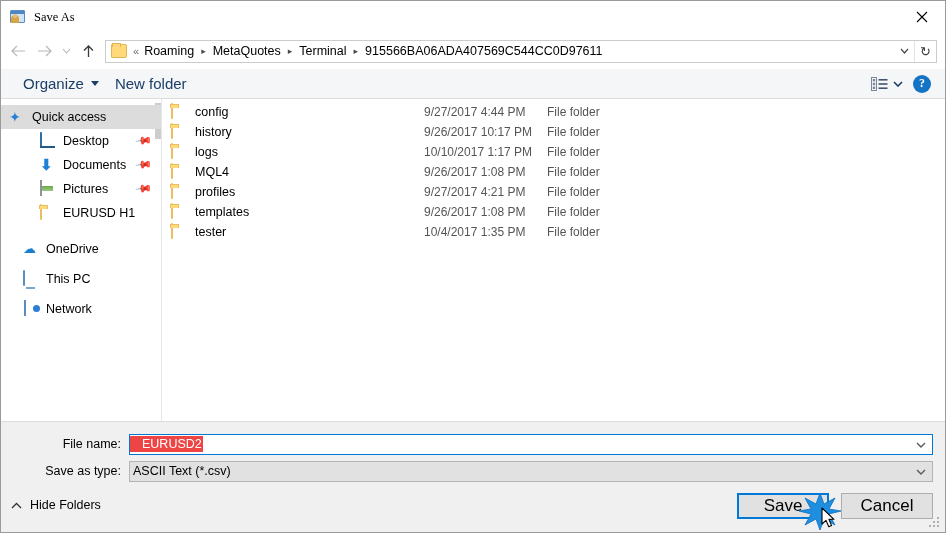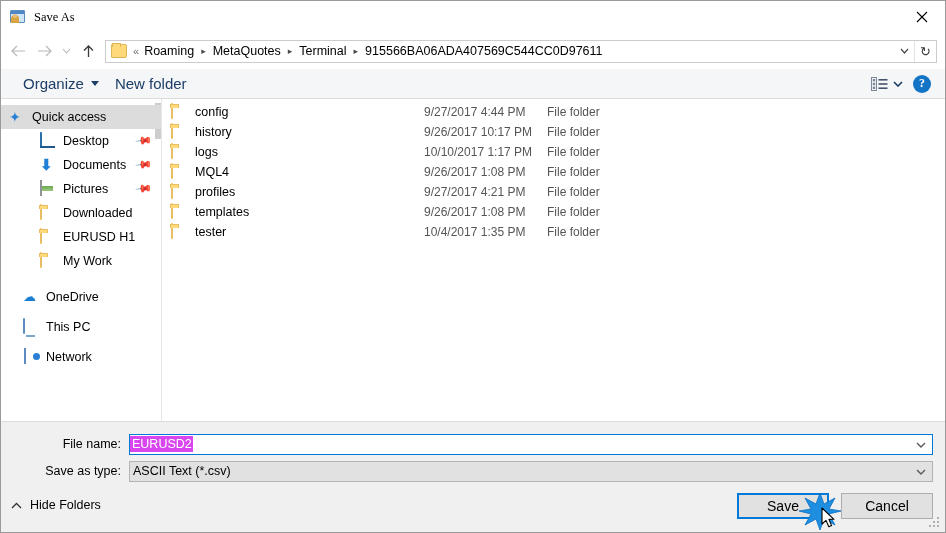--- a/index.html
+++ b/index.html
@@ -397,23 +397,23 @@
   .field.combo {
     background: #e1e1e1;
     border: 1px solid #b4b4b4;
   }
   .field .val {
     padding-left: 3px;
     font-size: 12.5px;
     white-space: nowrap;
   }
   .field .val.sel {
-    background: #d946ef;
+    background: #ef4444;
     color: #ffffff;
-    padding: 1px 1px 1px 2px;
+    padding: 1px 1px 1px 12px;
   }
   .field .chev {
     position: absolute;
     right: 6px;
     color: #5a5a5a;
     font-size: 10px;
   }
 
   
   .footer {
@@ -436,21 +436,21 @@
   .btns {
     margin-left: auto;
     display: flex;
     gap: 12px;
     margin-bottom: 6px;
   }
   .btn {
     width: 92px; height: 26px;
     background: #e1e1e1;
     border: 1px solid #adadad;
-    font-size: 14px;
+    font-size: 17px;
     color: #000;
     display: flex; align-items: center; justify-content: center;
     position: relative;
   }
   .btn.primary {
     border: 2px solid #0078d7;
     background: #e1e1e1;
   }
   .resize-grip {
     position: absolute;
@@ -591,29 +591,21 @@
         <span class="sb-label">Documents</span>
         <span class="pin">📌</span>
       </div>
       <div class="sb-item indent">
         <span class="ico"><span class="ico-pics"></span></span>
         <span class="sb-label">Pictures</span>
         <span class="pin">📌</span>
       </div>
       <div class="sb-item indent">
         <span class="ico"><span class="ico-folder"></span></span>
-        <span class="sb-label">Downloaded</span>
-      </div>
-      <div class="sb-item indent">
-        <span class="ico"><span class="ico-folder"></span></span>
         <span class="sb-label">EURUSD H1</span>
-      </div>
-      <div class="sb-item indent">
-        <span class="ico"><span class="ico-folder"></span></span>
-        <span class="sb-label">My Work</span>
       </div>
 
       <div class="sb-gap"></div>
 
       <div class="sb-item" style="padding-left:22px">
         <span class="ico ico-onedrive">☁</span>
         <span class="sb-label">OneDrive</span>
       </div>
       <div class="sb-item" style="padding-left:22px;margin-top:6px">
         <span class="ico"><span class="ico-pc"></span></span>

